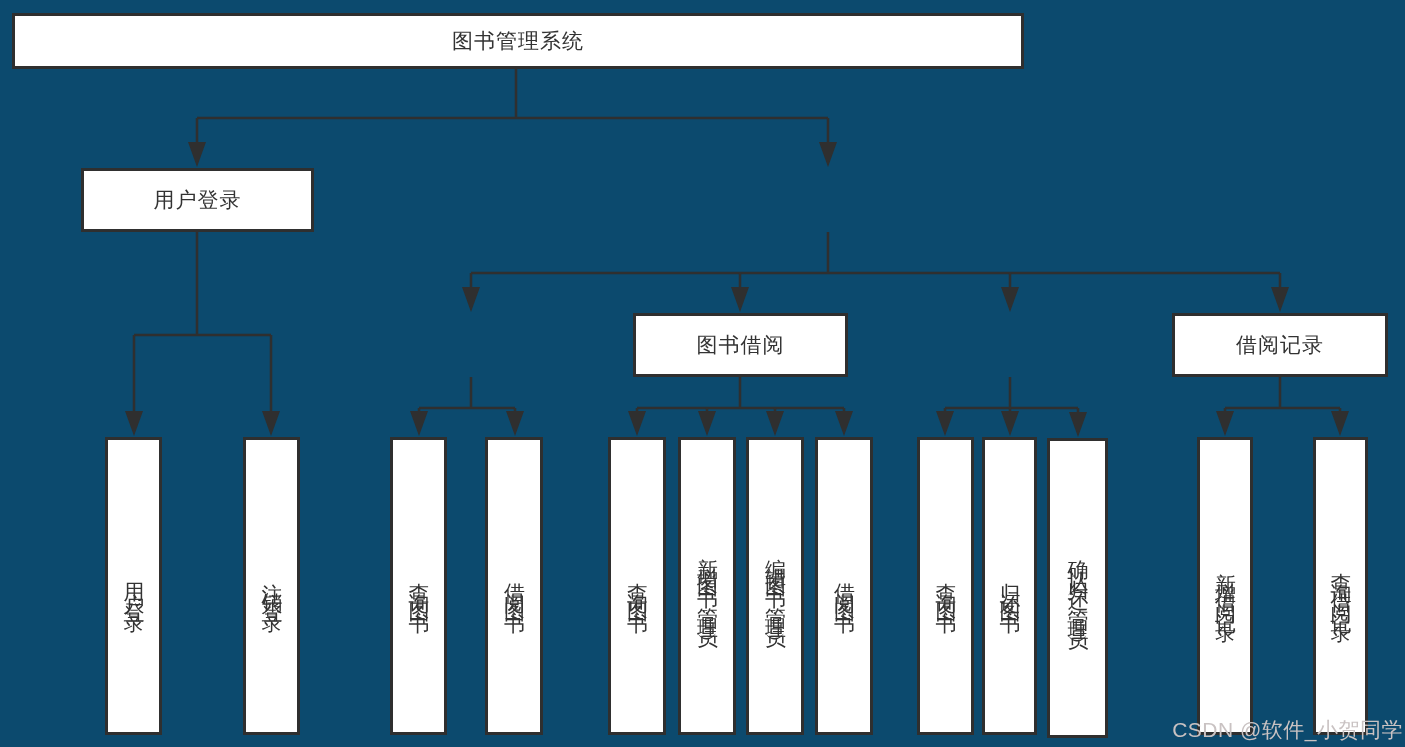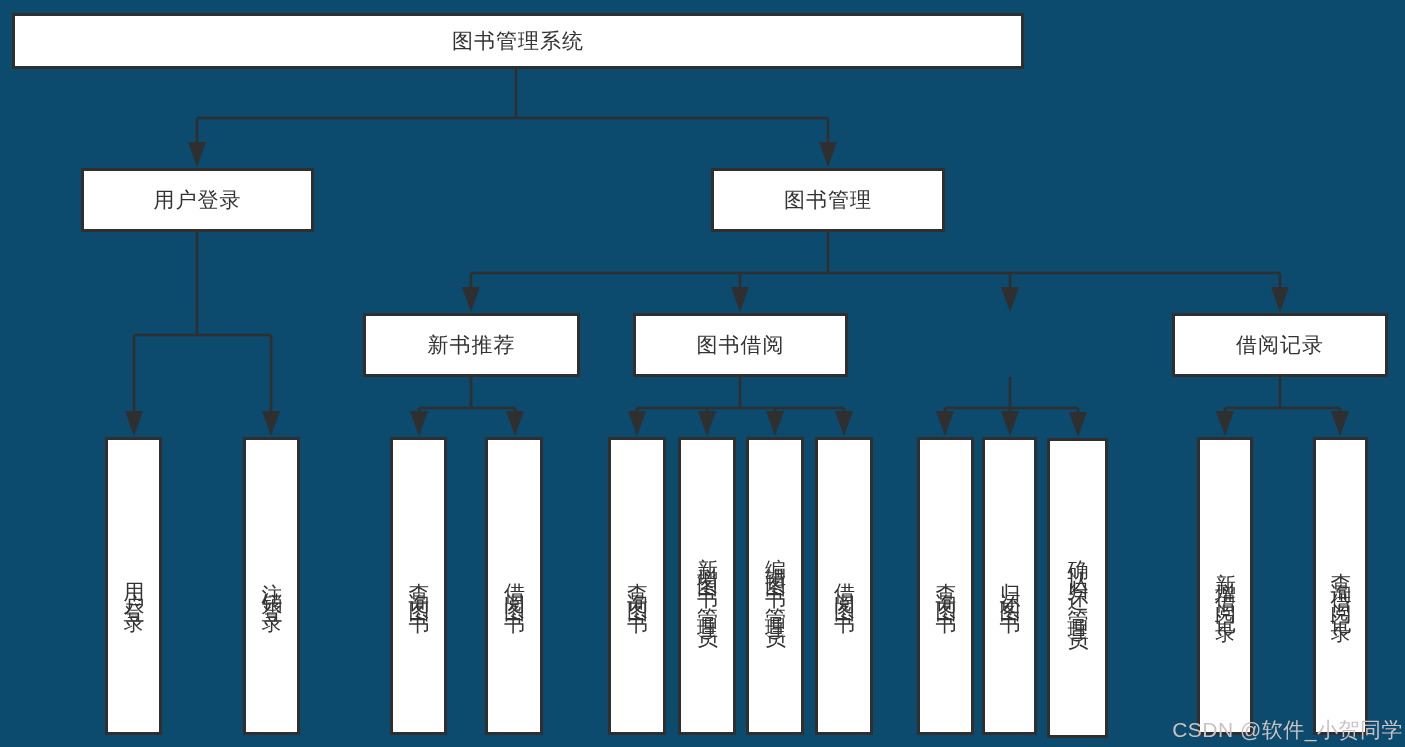--- a/index.html
+++ b/index.html
@@ -87,23 +87,21 @@
       <polygon points="1001,411 1019,411 1010,436"></polygon>
       <polygon points="1069,412 1087,412 1078,437"></polygon>
       <polygon points="1216,411 1234,411 1225,436"></polygon>
       <polygon points="1331,411 1349,411 1340,436"></polygon>
     </g>
   </svg>
 
   <div class="box h" style="left:12px;top:13px;width:1012px;height:56px">图书管理系统</div>
 
   <div class="box h" style="left:81px;top:168px;width:233px;height:64px">用户登录</div>
-  <div class="box h" style="left:711px;top:168px;width:234px;height:64px">图书管理</div>
 
-  <div class="box h" style="left:363px;top:313px;width:217px;height:64px">新书推荐</div>
   <div class="box h" style="left:633px;top:313px;width:215px;height:64px">图书借阅</div>
   <div class="box h" style="left:1172px;top:313px;width:216px;height:64px">借阅记录</div>
 
   <div class="box v" style="left:105px;top:437px;width:57px;height:298px">用户登录</div>
   <div class="box v" style="left:243px;top:437px;width:57px;height:298px">注销登录</div>
 
   <div class="box v" style="left:390px;top:437px;width:57px;height:298px">查询图书</div>
   <div class="box v" style="left:485px;top:437px;width:58px;height:298px">借阅图书</div>
 
   <div class="box v" style="left:608px;top:437px;width:58px;height:298px">查询图书</div>

